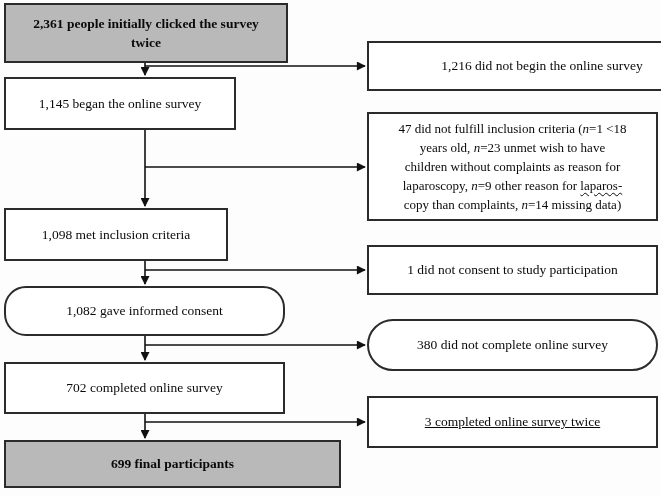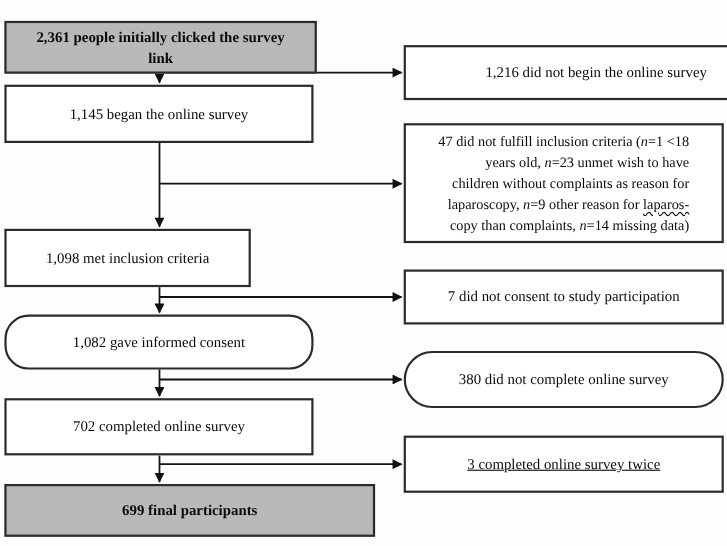--- a/index.html
+++ b/index.html
@@ -41,31 +41,30 @@
   .box.gray {
     background: var(--gray-fill, #b9b9b9);
   }
   .box.emph {
     font-weight: 700;
   }
   .box.small {
     font-size: 13px;
     line-height: 1.47;
     padding: 3px 19px;
-    text-align: right;
   }
   .wavy {
     text-decoration-line: underline;
     text-decoration-style: wavy;
     text-decoration-thickness: 1px;
     text-underline-offset: 2px;
   }
   
-  #box-l1 { left: 4px;   top: 19px;   width: 284px; height: 48px; }
-  #box-l2 { left: 4px;   top: 77px;  width: 281px; height: 53px; }
+  #box-l1 { left: 4px;   top: 3px;   width: 284px; height: 60px; }
+  #box-l2 { left: 4px;   top: 77px;  width: 232px; height: 53px; }
   #box-l3 { left: 4px;   top: 208px; width: 224px; height: 53px; }
   #box-l4 { left: 4px;   top: 286px; width: 281px; height: 50px; border-radius: 22px; }
   #box-l5 { left: 4px;   top: 362px; width: 281px; height: 52px; font-family: Liberation Serif, serif; }
   #box-l6 { left: 4px;   top: 440px; width: 337px; height: 48px; }
   
   #box-r1 { left: 367px; top: 41px;  width: 350px; height: 50px; }
   #box-r2 { left: 367px; top: 112px; width: 291px; height: 109px; }
   #box-r3 { left: 367px; top: 245px; width: 291px; height: 50px; }
   #box-r4 { left: 367px; top: 319px; width: 291px; height: 52px; border-radius: 26px; }
   #box-r5 { left: 367px; top: 396px; width: 291px; height: 52px; text-decoration: underline; }
@@ -89,38 +88,38 @@
       <line x1="145" y1="261" x2="145" y2="284" marker-end="url(#ah)"></line>
       <line x1="145" y1="270" x2="365" y2="270" marker-end="url(#ah)"></line>
       <line x1="145" y1="336" x2="145" y2="360" marker-end="url(#ah)"></line>
       <line x1="145" y1="345" x2="365" y2="345" marker-end="url(#ah)"></line>
       <line x1="145" y1="414" x2="145" y2="438" marker-end="url(#ah)"></line>
       <line x1="145" y1="422" x2="365" y2="422" marker-end="url(#ah)"></line>
     </g>
   </svg>
 
   <div id="box-l1" class="box gray emph">
-      <div><span>2,361 people initially clicked the survey</span><br><span>link</span></div>
+      <div><span>2,361 people initially clicked the survey</span><br><span>twice</span></div>
     </div>
 
   <div id="box-l2" class="box">1,145 began the online survey</div>
 
   <div id="box-l3" class="box">1,098 met inclusion criteria</div>
 
   <div id="box-l4" class="box">1,082 gave informed consent</div>
 
   <div id="box-l5" class="box">702 completed online survey</div>
 
   <div id="box-l6" class="box gray emph">699 final participants</div>
 
   <div id="box-r1" class="box">1,216 did not begin the online survey</div>
 
   <div id="box-r2" class="box small">
       <div><span>47 did not fulfill inclusion criteria (</span><span style="font-style: italic;">n</span><span>=1 &lt;18</span><br><span>years old, </span><span style="font-style: italic;">n</span><span>=23 unmet wish to have</span><br><span>children without complaints as reason for</span><br><span>laparoscopy, </span><span style="font-style: italic;">n</span><span>=9 other reason for </span><span class="wavy">laparos-</span><br><span>copy than complaints, </span><span style="font-style: italic;">n</span><span>=14 missing data)</span></div>
     </div>
 
-  <div id="box-r3" class="box">7 did not consent to study participation</div>
+  <div id="box-r3" class="box">1 did not consent to study participation</div>
 
   <div id="box-r4" class="box">380 did not complete online survey</div>
 
   <div id="box-r5" class="box">3 completed online survey twice</div>
 
 </div>
 
 </body></html>

